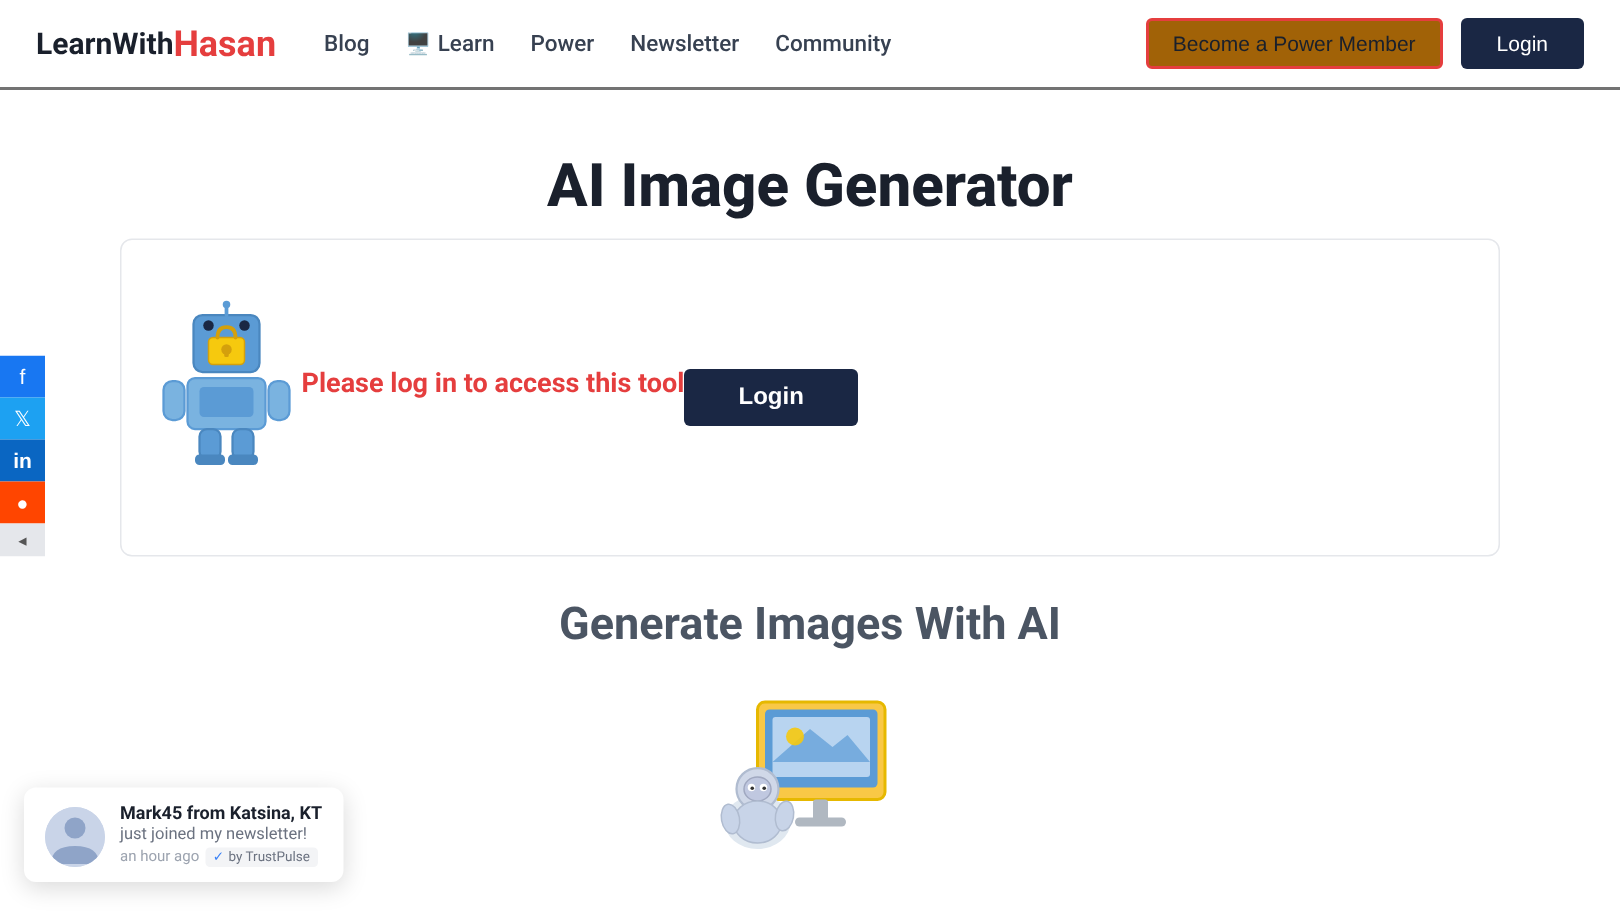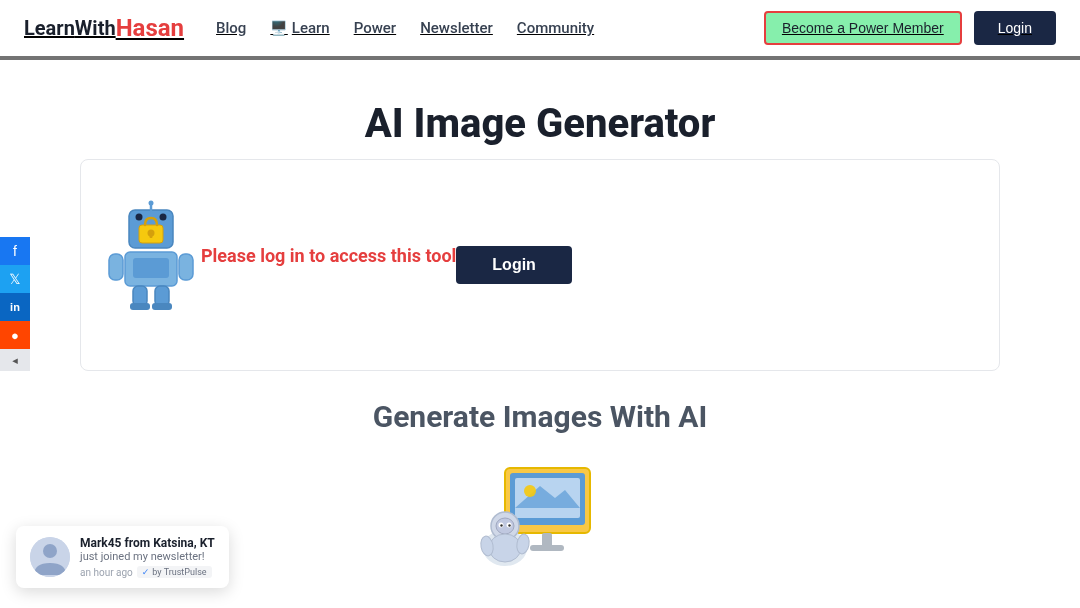--- a/index.html
+++ b/index.html
@@ -1,34 +1,34 @@
 <!DOCTYPE html>
 <html><head>
   <meta charset="utf-8">
   <style>
     * { margin: 0; padding: 0; box-sizing: border-box; }
     body { font-family: -apple-system, BlinkMacSystemFont, 'Segoe UI', Roboto, sans-serif; background: #fff; overflow-x: hidden; }
 
     
     nav {
       display: flex; align-items: center; padding: 0 24px;
-      height: 60px; border-bottom: 4px solid #737373;
-      position: relative; z-index: 10; text-decoration: underline;
+      height: 60px; border-bottom: 2px solid #737373;
+      position: relative; z-index: 10;
     }
     .nav-logo { display: flex; align-items: center; margin-right: 32px; text-decoration: none; }
     .logo-learn { font-size: 20px; font-weight: 700; color: #1a202c; }
     .logo-with { font-size: 20px; font-weight: 700; color: #1a202c; }
     .logo-hasan { font-size: 24px; font-weight: 700; color: #e53e3e; }
     .nav-links { display: flex; align-items: center; gap: 24px; flex: 1; }
     .nav-link { text-decoration: none; color: #374151; font-size: 15px; font-weight: 500; }
     .nav-link-learn { display: flex; align-items: center; gap: 4px; }
     .learn-icon { font-size: 14px; }
     .nav-actions { display: flex; align-items: center; gap: 12px; margin-left: auto; }
     .btn-power {
-      border: 2px solid #e53e3e; color: #1a202c; background: #86efac;
+      border: 2px solid #e53e3e; color: #1a202c; background: #a16207;
       padding: 7px 16px; border-radius: 4px; font-size: 14px; font-weight: 500;
       cursor: pointer;
     }
     .btn-login {
       background: #1a2744; color: #fff; border: none;
       padding: 9px 24px; border-radius: 4px; font-size: 14px; font-weight: 500;
       cursor: pointer;
     }
 
     
@@ -91,21 +91,21 @@
 
     .ai-illustration {
       display: flex; justify-content: center; margin-bottom: 20px;
     }
 
     
     .trustpulse {
       position: fixed; bottom: 20px; left: 16px;
       background: #fff; border-radius: 8px;
       box-shadow: 0 4px 16px rgba(0,0,0,0.15);
-      padding: 10px 14px; display: flex; gap: 10px; align-items: center;
+      padding: 10px 14px; display: flex; gap: 10px; align-items: flex-end;
       max-width: 220px; z-index: 200;
     }
     .tp-avatar {
       width: 40px; height: 40px; border-radius: 50%;
       background: #c9d4e8; flex-shrink: 0; overflow: hidden;
       display: flex; align-items: center; justify-content: center;
     }
     .tp-content { display: flex; flex-direction: column; }
     .tp-name { font-size: 12px; font-weight: 700; color: #1a202c; }
     .tp-action { font-size: 11px; color: #6b7280; }
@@ -144,21 +144,21 @@
 </nav>
 
 <div class="social-sidebar">
   <button class="social-btn fb">
     <span>f</span>
   </button>
   <button class="social-btn tw">
     <span>𝕏</span>
   </button>
   <button class="social-btn li">
-    <span style="font-size:11px;font-weight:700;">in</span>
+    <span style="font-size:14px;font-weight:700;">in</span>
   </button>
   <button class="social-btn rd">
     <span style="font-size:13px;">●</span>
   </button>
   <button class="social-collapse">
     <span>◂</span>
   </button>
 </div>
 
 <main>

